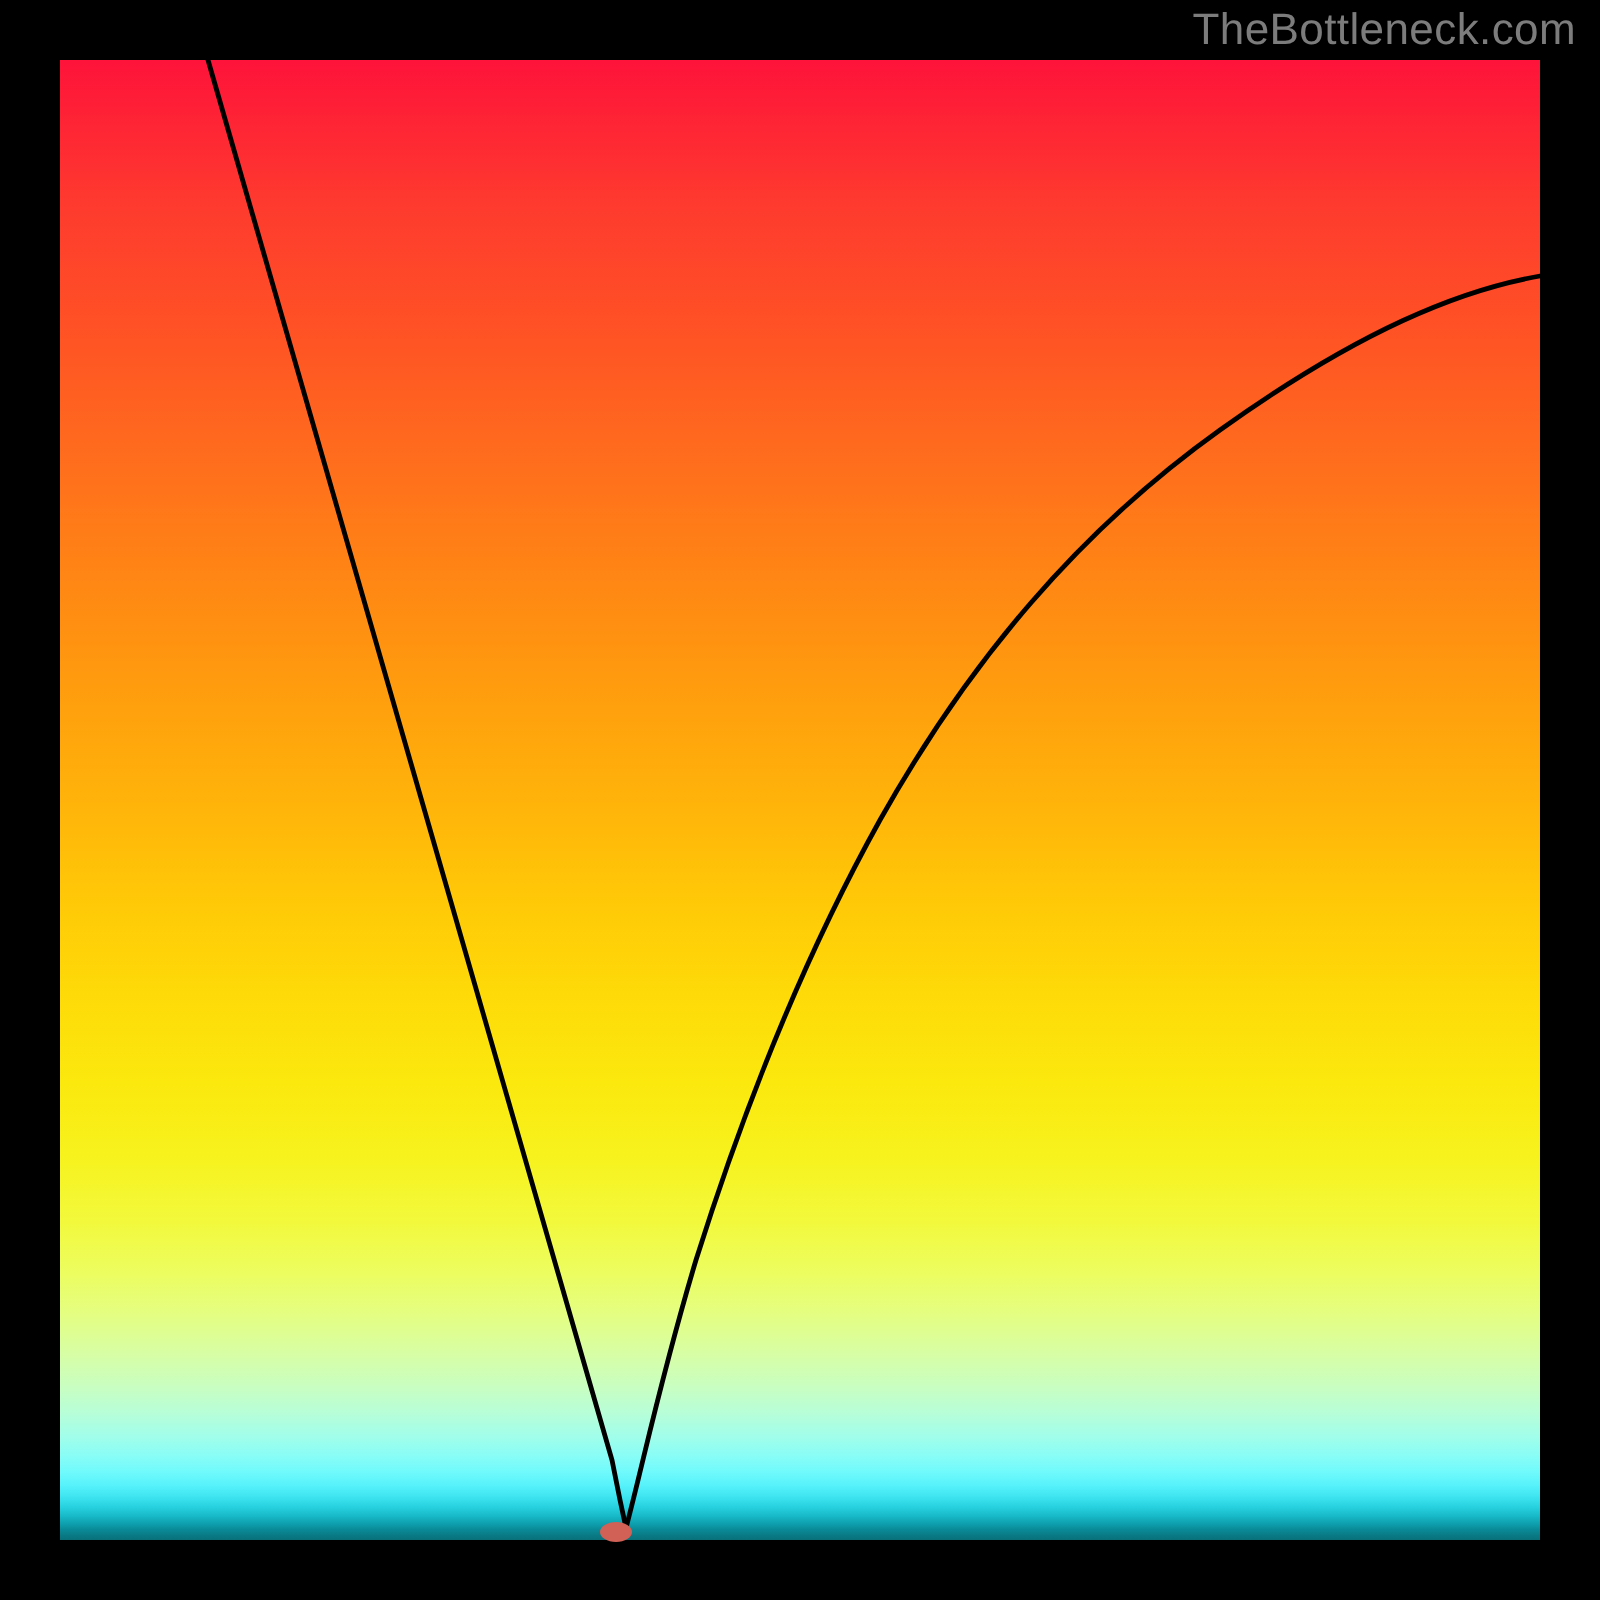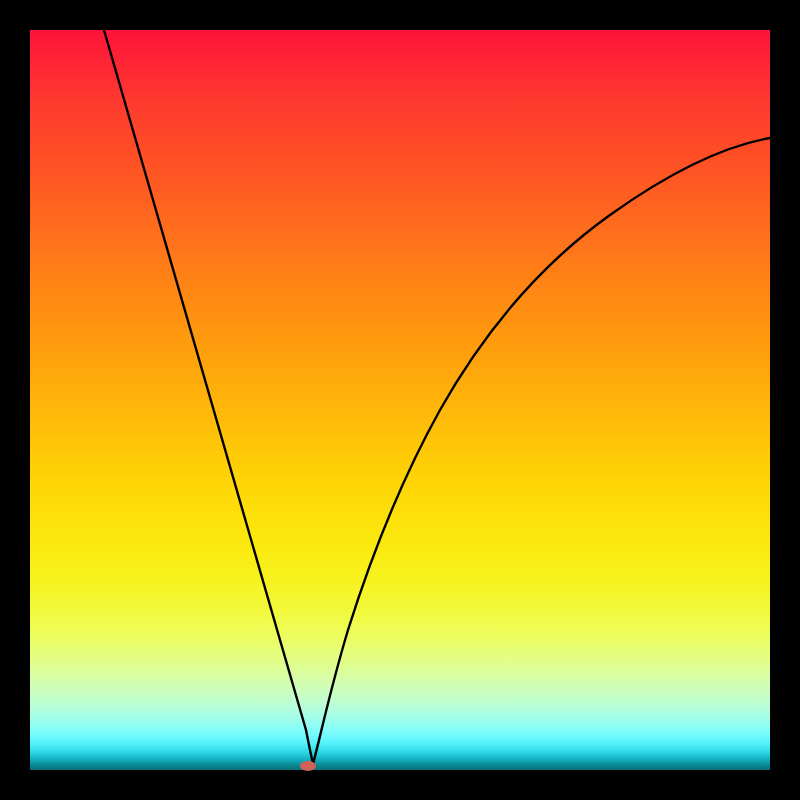--- a/index.html
+++ b/index.html
@@ -84,20 +84,21 @@
   .marker {
     fill: #d16156;
     stroke: none;
   }
 </style>
 </head>
 <body>
 
 <div class="frame">
 
+  <div class="watermark">TheBottleneck.com</div>
 
   <div class="plot">
     <svg class="curve" viewBox="0 0 740 740">
 
       <path d="M 74,0
                L 276,700
                L 280,720
                L 283,734"></path>
 
       <path d="M 283,734

